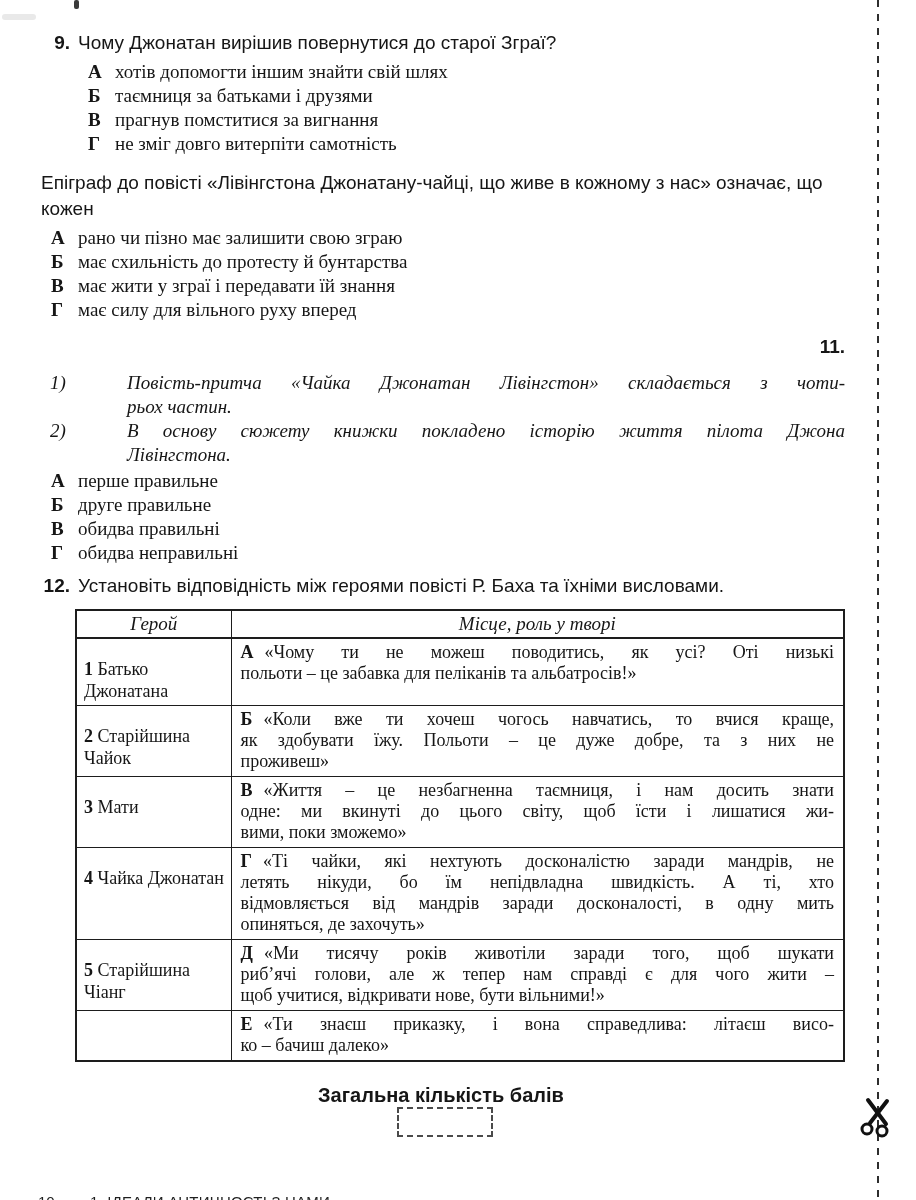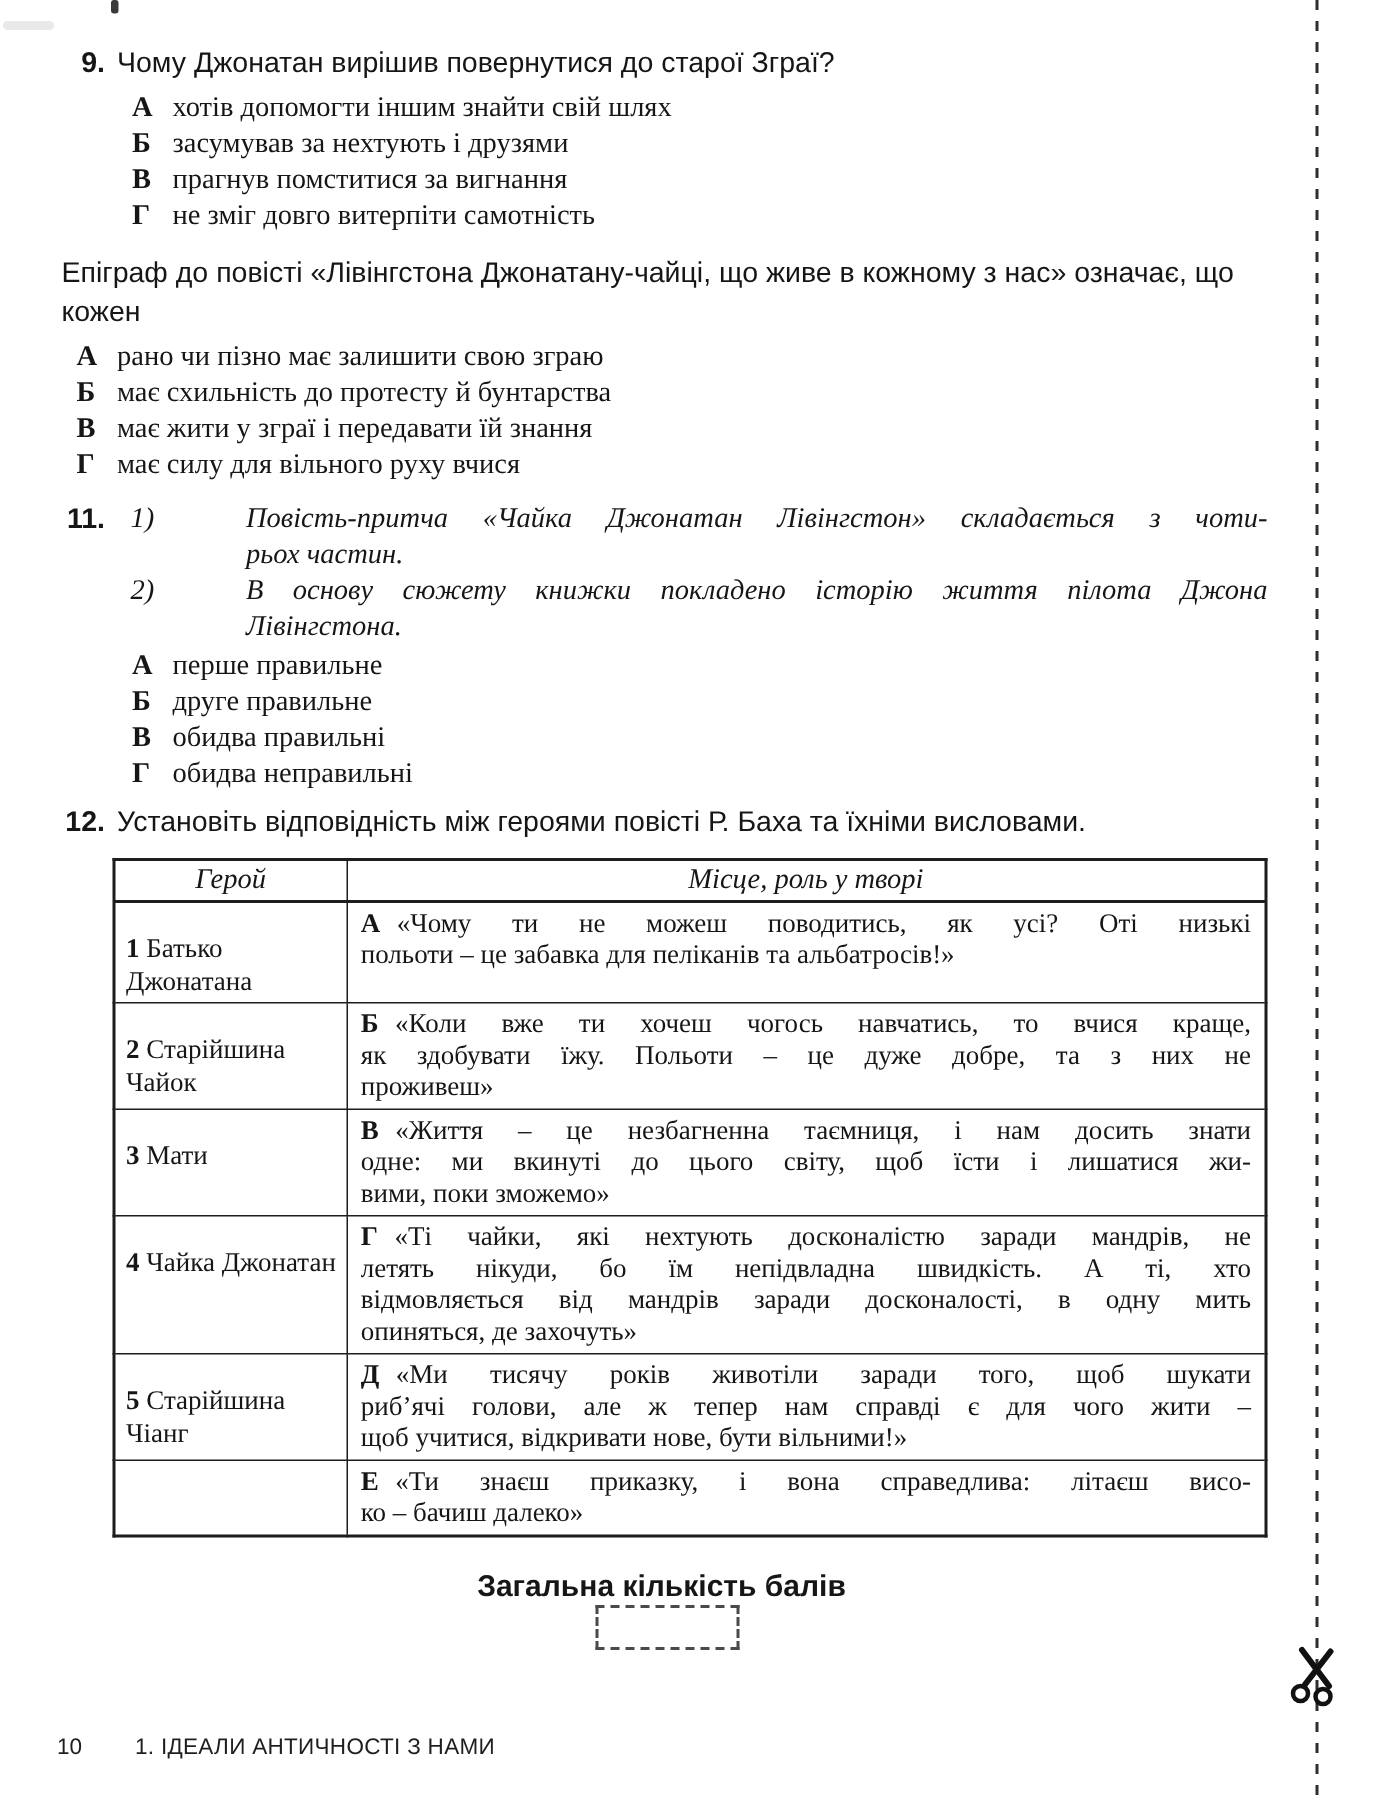--- a/index.html
+++ b/index.html
@@ -38,21 +38,21 @@
   .optletter { flex: 0 0 27px; font-weight: bold; }
   .opttext { flex: 1; }
   .statements { margin-left: 9px; margin-bottom: 2px; }
   .statement { display: flex; font-style: italic; font-size: 19px; line-height: 24px; }
   .stnum { flex: 0 0 33px; }
   .stlines { flex: 1; margin-left: 44px; }
   .jlines > div { text-align: justify; text-align-last: justify; }
   .jlines > div:last-child { text-align-last: auto; }
   #q9  { margin-bottom: 14px; }
   #q10 { margin-bottom: 12px; }
-  #q11 { margin-bottom: 8px; }
+  #q11 { margin-bottom: 8px; flex-direction: column; }
   
   .mtable {
     margin: 6px 0 0 42px;
     width: 770px;
     border: 2px solid #1d1d1d;
     border-collapse: collapse;
   }
   .mtable th, .mtable td {
     border: 1px solid #1d1d1d;
     vertical-align: top;
@@ -141,21 +141,21 @@
     <div class="qnum">9.</div>
     <div class="qbody">
       <div class="stem">Чому Джонатан вирішив повернутися до старої Зграї?</div>
       <div class="opts">
         <div class="opt">
           <span class="optletter">А</span>
           <span class="opttext">хотів допомогти іншим знайти свій шлях</span>
         </div>
         <div class="opt">
           <span class="optletter">Б</span>
-          <span class="opttext">засумував за нехтують і друзями</span>
+          <span class="opttext">таємниця за батьками і друзями</span>
         </div>
         <div class="opt">
           <span class="optletter">В</span>
           <span class="opttext">прагнув помститися за вигнання</span>
         </div>
         <div class="opt">
           <span class="optletter">Г</span>
           <span class="opttext">не зміг довго витерпіти самотність</span>
         </div>
       </div>
@@ -173,21 +173,21 @@
         <div class="opt">
           <span class="optletter">Б</span>
           <span class="opttext">має схильність до протесту й бунтарства</span>
         </div>
         <div class="opt">
           <span class="optletter">В</span>
           <span class="opttext">має жити у зграї і передавати їй знання</span>
         </div>
         <div class="opt">
           <span class="optletter">Г</span>
-          <span class="opttext">має силу для вільного руху вчися</span>
+          <span class="opttext">має силу для вільного руху вперед</span>
         </div>
       </div>
     </div>
   </div>
 
   <div class="q" id="q11">
     <div class="qnum">11.</div>
     <div class="qbody">
       <div class="statements">
         <div class="statement">

